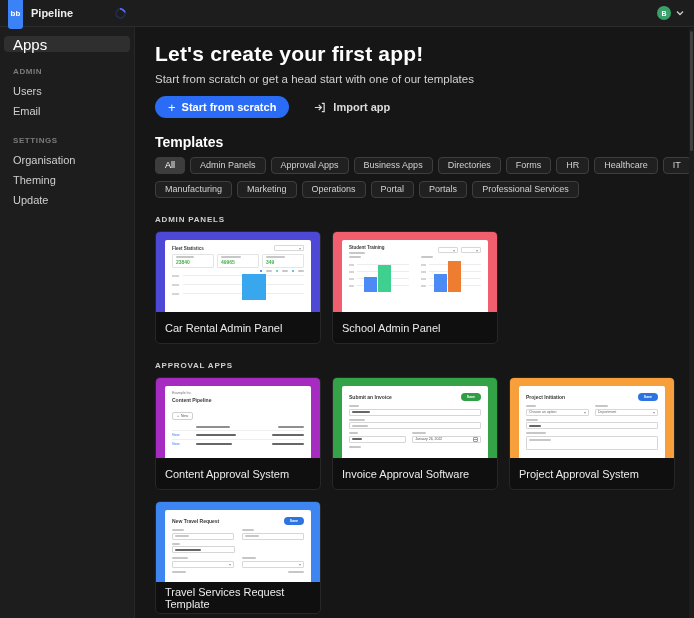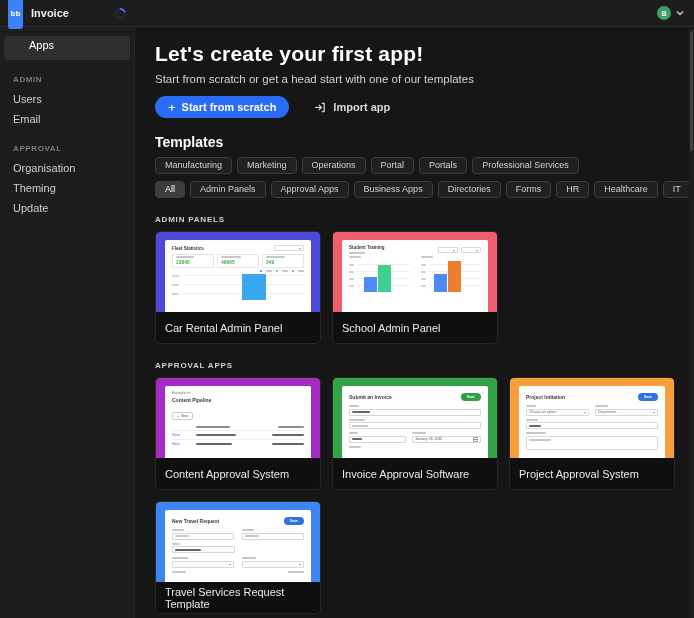--- a/index.html
+++ b/index.html
@@ -27,22 +27,22 @@
   .topbar-right { display:flex; align-items:center; gap:4px; padding-right:9px; }
   .avatar { width:14px; height:14px; border-radius:50%; background:#3aa06a; color:#fff;
     font-size:7px; font-weight:bold; display:flex; align-items:center; justify-content:center; }
   .chev svg { display:block; }
 
   
   .sidebar {
     position:absolute; top:27px; left:0; bottom:0; width:135px;
     background:#1d1d1d; border-right:1px solid #272727; padding-top:9px; z-index:2;
   }
-  .nav-item { margin:0 4px; padding:0 25px; height:24px; line-height:18px;
-    font-size:11px; color:#d8d8d8; border-radius:4px; cursor:default; }
+  .nav-item { margin:0 4px; padding:0 9px; height:16px; line-height:18px;
+    font-size:15px; color:#d8d8d8; border-radius:4px; cursor:default; }
   .nav-item.active { background:#2f2f2f; color:#ffffff; }
   .nav-section { padding:0 13px; font-size:8px; letter-spacing:0.6px; color:#7b7b7b;
     font-weight:bold; margin-top:15px; margin-bottom:5px; }
   .nav-link { padding:0 13px; height:20px; line-height:20px; font-size:11px; color:#cfcfcf; }
 
   
   .main { position:absolute; left:136px; top:28px; right:0; bottom:0; padding:14px 0 0 19px; overflow:hidden; }
   .h1 { font-size:21px; font-weight:bold; color:#ffffff; letter-spacing:0.2px; }
   .subtitle { margin-top:7px; font-size:11.5px; color:#d2d2d2; }
   .actions { margin-top:11px; display:flex; align-items:center; gap:24px; }
@@ -124,39 +124,39 @@
   
   .scrollbar { position:absolute; top:28px; right:0; bottom:0; width:5px; background:#1d1d1d; z-index:4; }
   .scroll-thumb { width:3px; margin:3px auto 0; height:120px; background:#414141; border-radius:2px; }
 </style>
 </head>
 <body>
 
 <header class="topbar">
   <div class="topbar-left">
     <div class="logo-badge">bb</div>
-    <span class="app-name">Invoice</span>
+    <span class="app-name">Pipeline</span>
     <div class="spinner"></div>
   </div>
   <div class="topbar-right">
     <div class="avatar">B</div>
     <span class="chev">
       <svg width="10" height="10" viewBox="0 0 10 10">
           <polyline points="2,3.5 5,6.5 8,3.5" fill="none" stroke="#c9c9c9" stroke-width="1.4"></polyline>
         </svg>
     </span>
   </div>
 </header>
 
 <aside class="sidebar">
   <div class="nav-item active">Apps</div>
   <div class="nav-section">ADMIN</div>
   <div class="nav-link">Users</div>
   <div class="nav-link">Email</div>
-  <div class="nav-section">APPROVAL</div>
+  <div class="nav-section">SETTINGS</div>
   <div class="nav-link">Organisation</div>
   <div class="nav-link">Theming</div>
   <div class="nav-link">Update</div>
 </aside>
 
 <main class="main">
   <div class="h1">Let's create your first app!</div>
   <div class="subtitle">Start from scratch or get a head start with one of our templates</div>
 
   <div class="actions">
@@ -169,38 +169,38 @@
         <path d="M2 7 h7 M6.2 4.2 L9 7 L6.2 9.8" fill="none" stroke="#dcdcdc" stroke-width="1.3"></path>
         <path d="M9.5 2.5 h2.5 v9 h-2.5" fill="none" stroke="#dcdcdc" stroke-width="1.3"></path>
       </svg>
       <span>Import app</span>
     </button>
   </div>
 
   <div class="templates-h">Templates</div>
 
   <div class="chip-row">
-    <div class="chip">Manufacturing</div>
-    <div class="chip">Marketing</div>
-    <div class="chip">Operations</div>
-    <div class="chip">Portal</div>
-    <div class="chip">Portals</div>
-    <div class="chip">Professional Services</div>
-  </div>
-  <div class="chip-row">
     <div class="chip selected">All</div>
     <div class="chip">Admin Panels</div>
     <div class="chip">Approval Apps</div>
     <div class="chip">Business Apps</div>
     <div class="chip">Directories</div>
     <div class="chip">Forms</div>
     <div class="chip">HR</div>
     <div class="chip">Healthcare</div>
     <div class="chip">IT</div>
 
+  </div>
+  <div class="chip-row">
+    <div class="chip">Manufacturing</div>
+    <div class="chip">Marketing</div>
+    <div class="chip">Operations</div>
+    <div class="chip">Portal</div>
+    <div class="chip">Portals</div>
+    <div class="chip">Professional Services</div>
   </div>
 
   <div class="section-label">ADMIN PANELS</div>
   <div class="card-grid">
 
     <div class="tpl-card">
       <div class="tpl-preview bg-carrental">
         <div class="tpl-panel">
           <div class="row between">
             <span class="t4b">Fleet Statistics</span>

